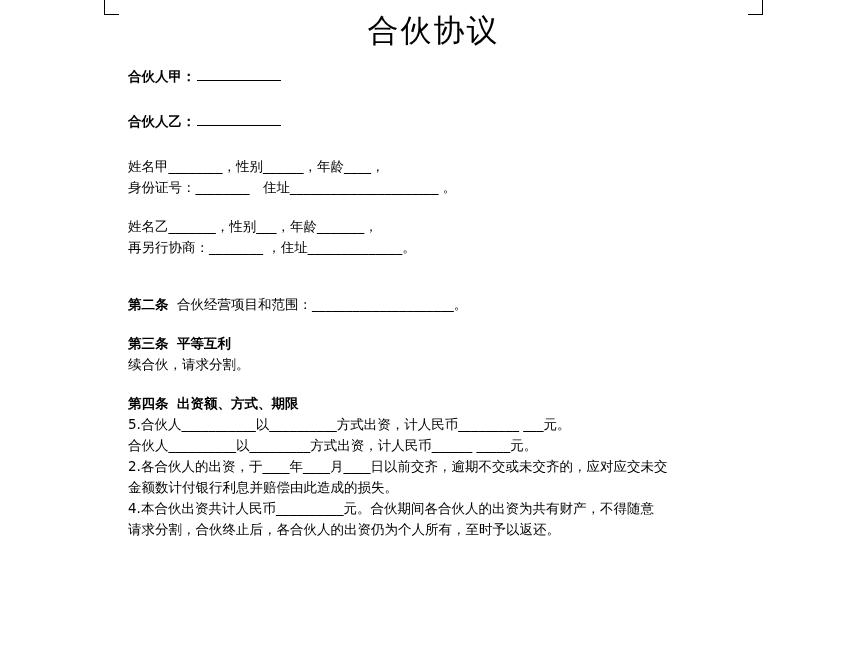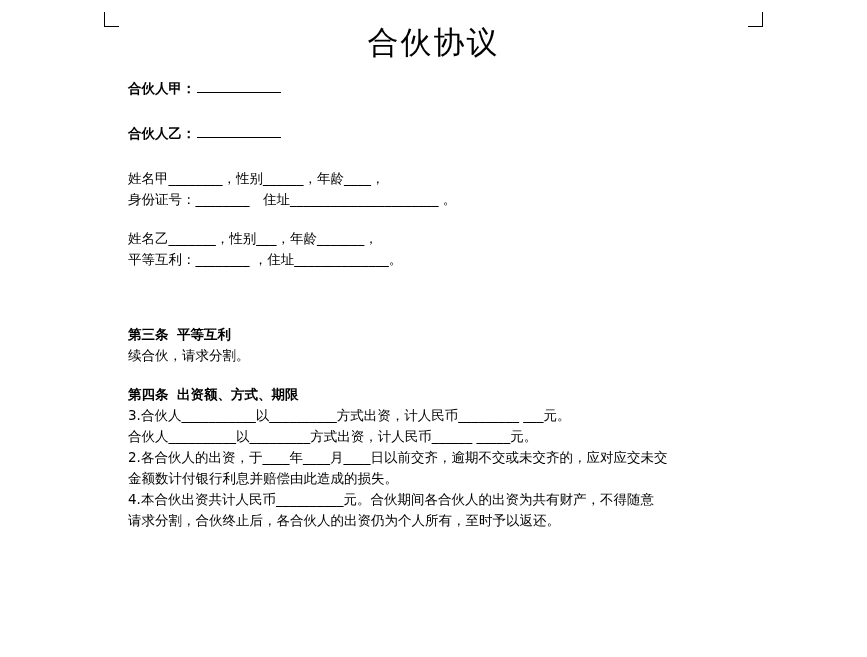--- a/index.html
+++ b/index.html
@@ -31,21 +31,21 @@
   }
   .corner-mark.right {
     left: 748px;
     top: 0px;
     border-width: 0 1px 1px 0;
   }
 
   .page {
     position: absolute;
     left: 0;
-    top: 12px;
+    top: 0;
     width: 867px;
     height: 551px;
     text-decoration: underline;
   }
 
   .doc-title {
     position: absolute;
     left: 0;
     top: 10px;
     width: 867px;
@@ -112,37 +112,38 @@
     <p class="para bold"><span>合伙人乙：</span><span class="blank" style="width:84px"></span></p>
 
     <div class="gap-lg"></div>
 
     <p class="para">姓名甲________，性别______，年龄____，</p>
     <p class="para">身份证号：________　住址______________________ 。</p>
 
     <div class="gap-md"></div>
 
     <p class="para">姓名乙_______，性别___，年龄_______，</p>
-    <p class="para">平等互利：________ ，住址______________。</p>
+    <p class="para">再另行协商：________ ，住址______________。</p>
 
     <div class="gap-md"></div>
 
 
     <div class="gap-md"></div>
 
+    <p class="para"><span class="heading-inline">第二条</span><span class="normal-inline">&nbsp;&nbsp;</span><span class="normal-inline">合伙经营项目和范围：</span><span class="normal-inline">_____________________。</span></p>
 
     <div class="gap-md"></div>
 
     <p class="para"><span class="heading-inline">第三条</span><span class="normal-inline">&nbsp;&nbsp;</span><span class="heading-inline">平等互利</span></p>
     <p class="para">续合伙，请求分割。</p>
 
     <div class="gap-md"></div>
 
     <p class="para"><span class="heading-inline">第四条</span><span class="normal-inline">&nbsp;&nbsp;</span><span class="heading-inline">出资额、方式、期限</span></p>
-    <p class="para">3.合伙人___________以__________方式出资，计人民币_________ ___元。</p>
+    <p class="para">5.合伙人___________以__________方式出资，计人民币_________ ___元。</p>
     <p class="para">合伙人__________以_________方式出资，计人民币______ _____元。</p>
     <p class="para">2.各合伙人的出资，于____年____月____日以前交齐，逾期不交或未交齐的，应对应交未交</p>
     <p class="para">金额数计付银行利息并赔偿由此造成的损失。</p>
     <p class="para">4.本合伙出资共计人民币__________元。合伙期间各合伙人的出资为共有财产，不得随意</p>
     <p class="para">请求分割，合伙终止后，各合伙人的出资仍为个人所有，至时予以返还。</p>
 
   </div>
 </div>
 
 </body></html>

